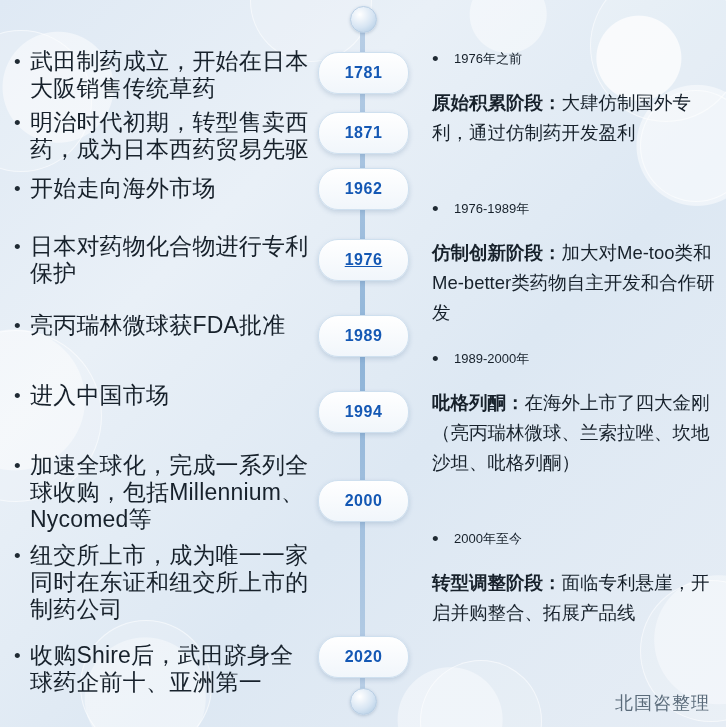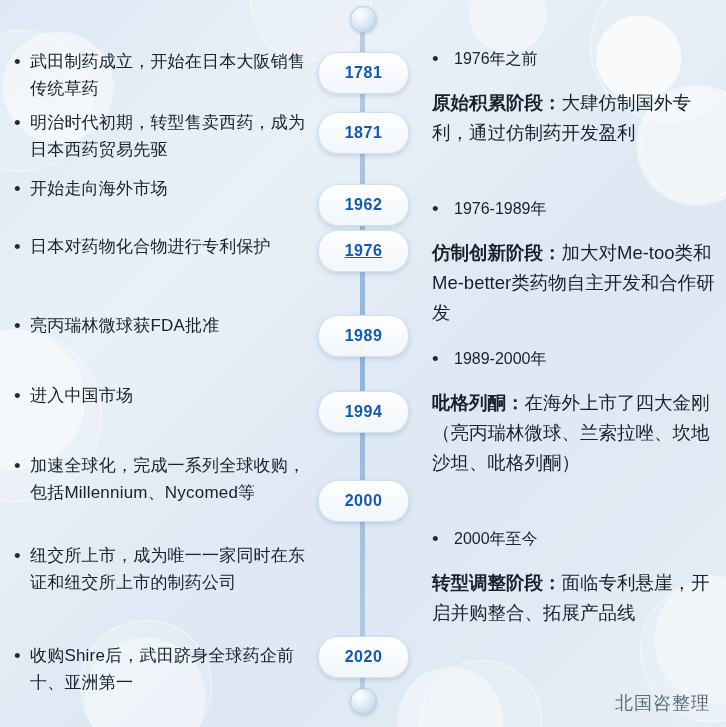--- a/index.html
+++ b/index.html
@@ -92,21 +92,21 @@
   }
   .bullet-dot {
     color: #1f2a33;
     font-size: 19px;
     line-height: 27px;
     width: 16px;
     flex: 0 0 16px;
     text-align: left;
   }
   .left-text {
-    font-size: 17px;
+    font-size: 23px;
     line-height: 27px;
     color: #17212b;
     letter-spacing: 0.2px;
   }
 
   
   #right-col {
     position: absolute;
     left: 432px;
     top: 44px;
@@ -120,21 +120,21 @@
     display: flex;
     align-items: flex-start;
   }
   .rb-head .bullet-dot {
     font-size: 19px;
     line-height: 30px;
     width: 22px;
     flex: 0 0 22px;
   }
   .rb-title {
-    font-size: 16px;
+    font-size: 13px;
     line-height: 30px;
     color: #17212b;
   }
   .rb-body {
     font-size: 18.5px;
     line-height: 30px;
     color: #17212b;
     margin-top: 14px;
   }
   .rb-body b {
@@ -164,22 +164,22 @@
   <div class="bg-bubble" style="left:420px;top:660px;width:120px;height:120px;"></div>
   <div class="bg-bubble" style="left:640px;top:580px;width:140px;height:140px;"></div>
   <div class="bg-bubble" style="left:250px;top:-60px;width:120px;height:120px;"></div>
 
   <div id="spine"></div>
   <div class="spine-cap" id="cap-top"></div>
   <div class="spine-cap" id="cap-bottom"></div>
 
   <div class="year-chip" style="top:52px;">1781</div>
   <div class="year-chip" style="top:112px;">1871</div>
-  <div class="year-chip" style="top:184px;">1962</div>
-  <div class="year-chip" style="top:230px;text-decoration:underline;">1976</div>
+  <div class="year-chip" style="top:168px;">1962</div>
+  <div class="year-chip" style="top:239px;text-decoration:underline;">1976</div>
   <div class="year-chip" style="top:315px;">1989</div>
   <div class="year-chip" style="top:391px;">1994</div>
   <div class="year-chip" style="top:480px;text-align:right;">2000</div>
   <div class="year-chip" style="top:636px;">2020</div>
 
   <div id="left-col">
 
     <div class="left-item" style="top:6px;">
       <span class="bullet-dot">•</span>
       <span class="left-text">武田制药成立，开始在日本大阪销售传统草药</span>

